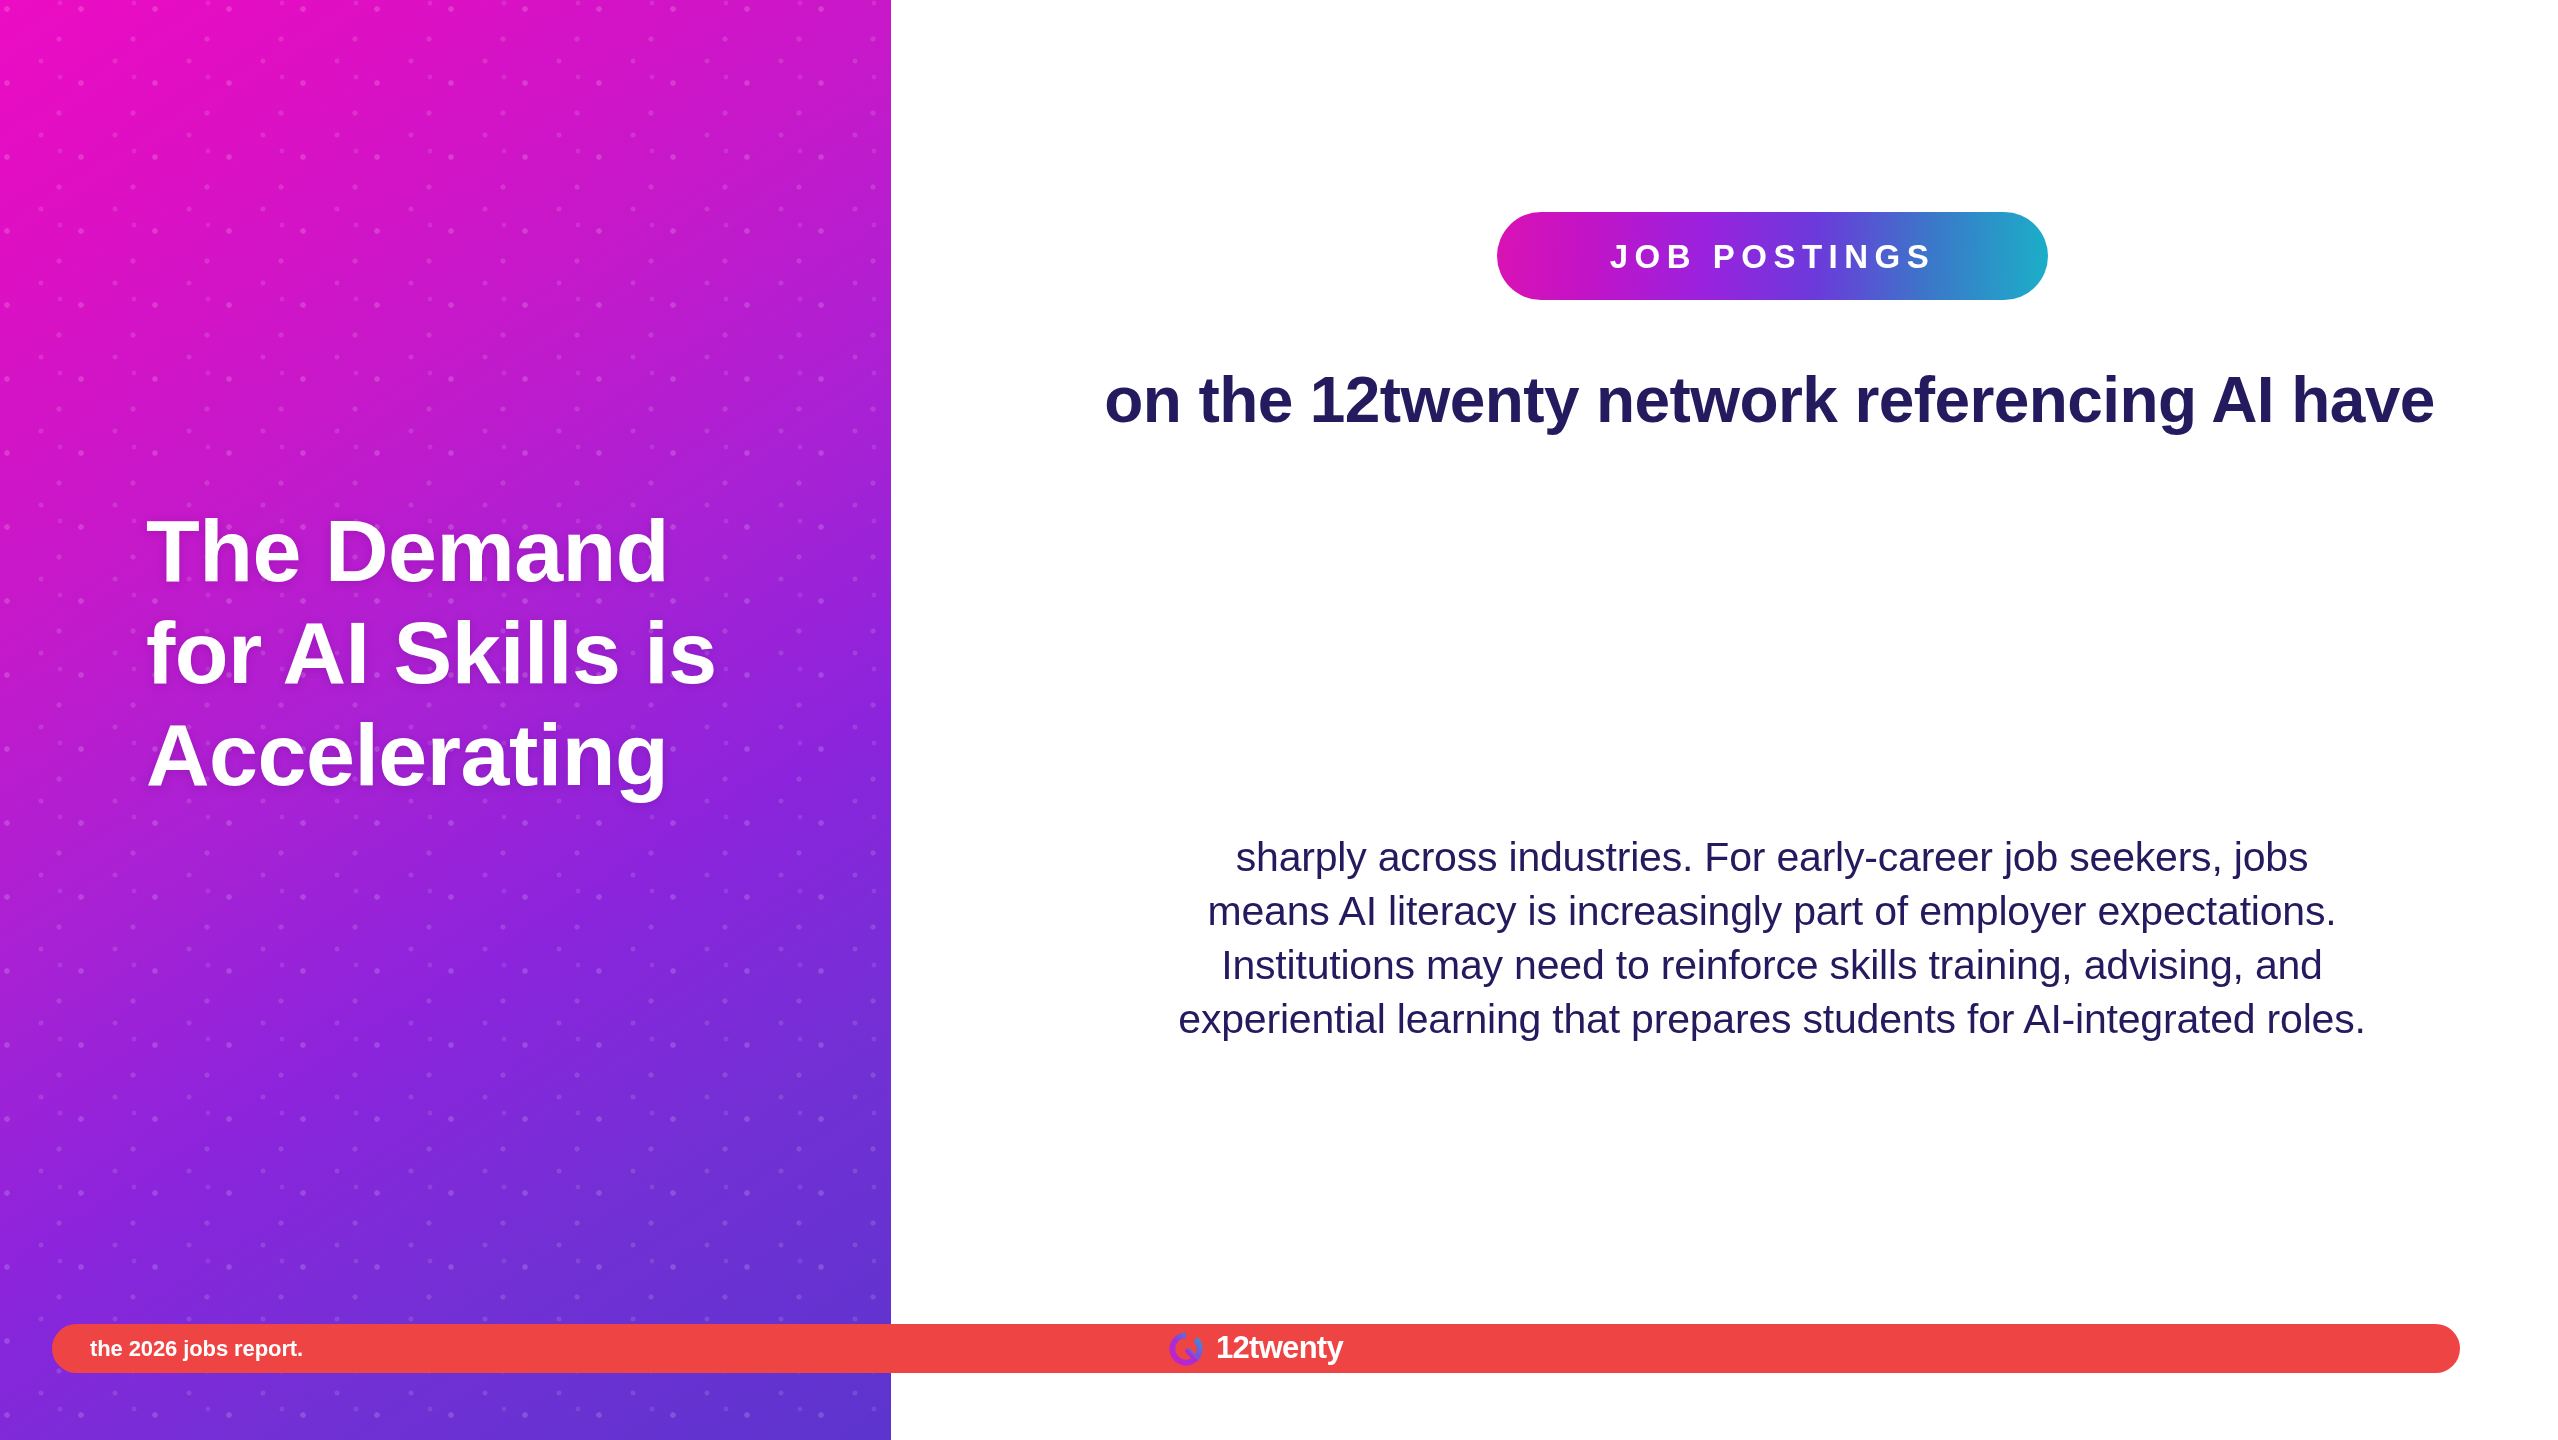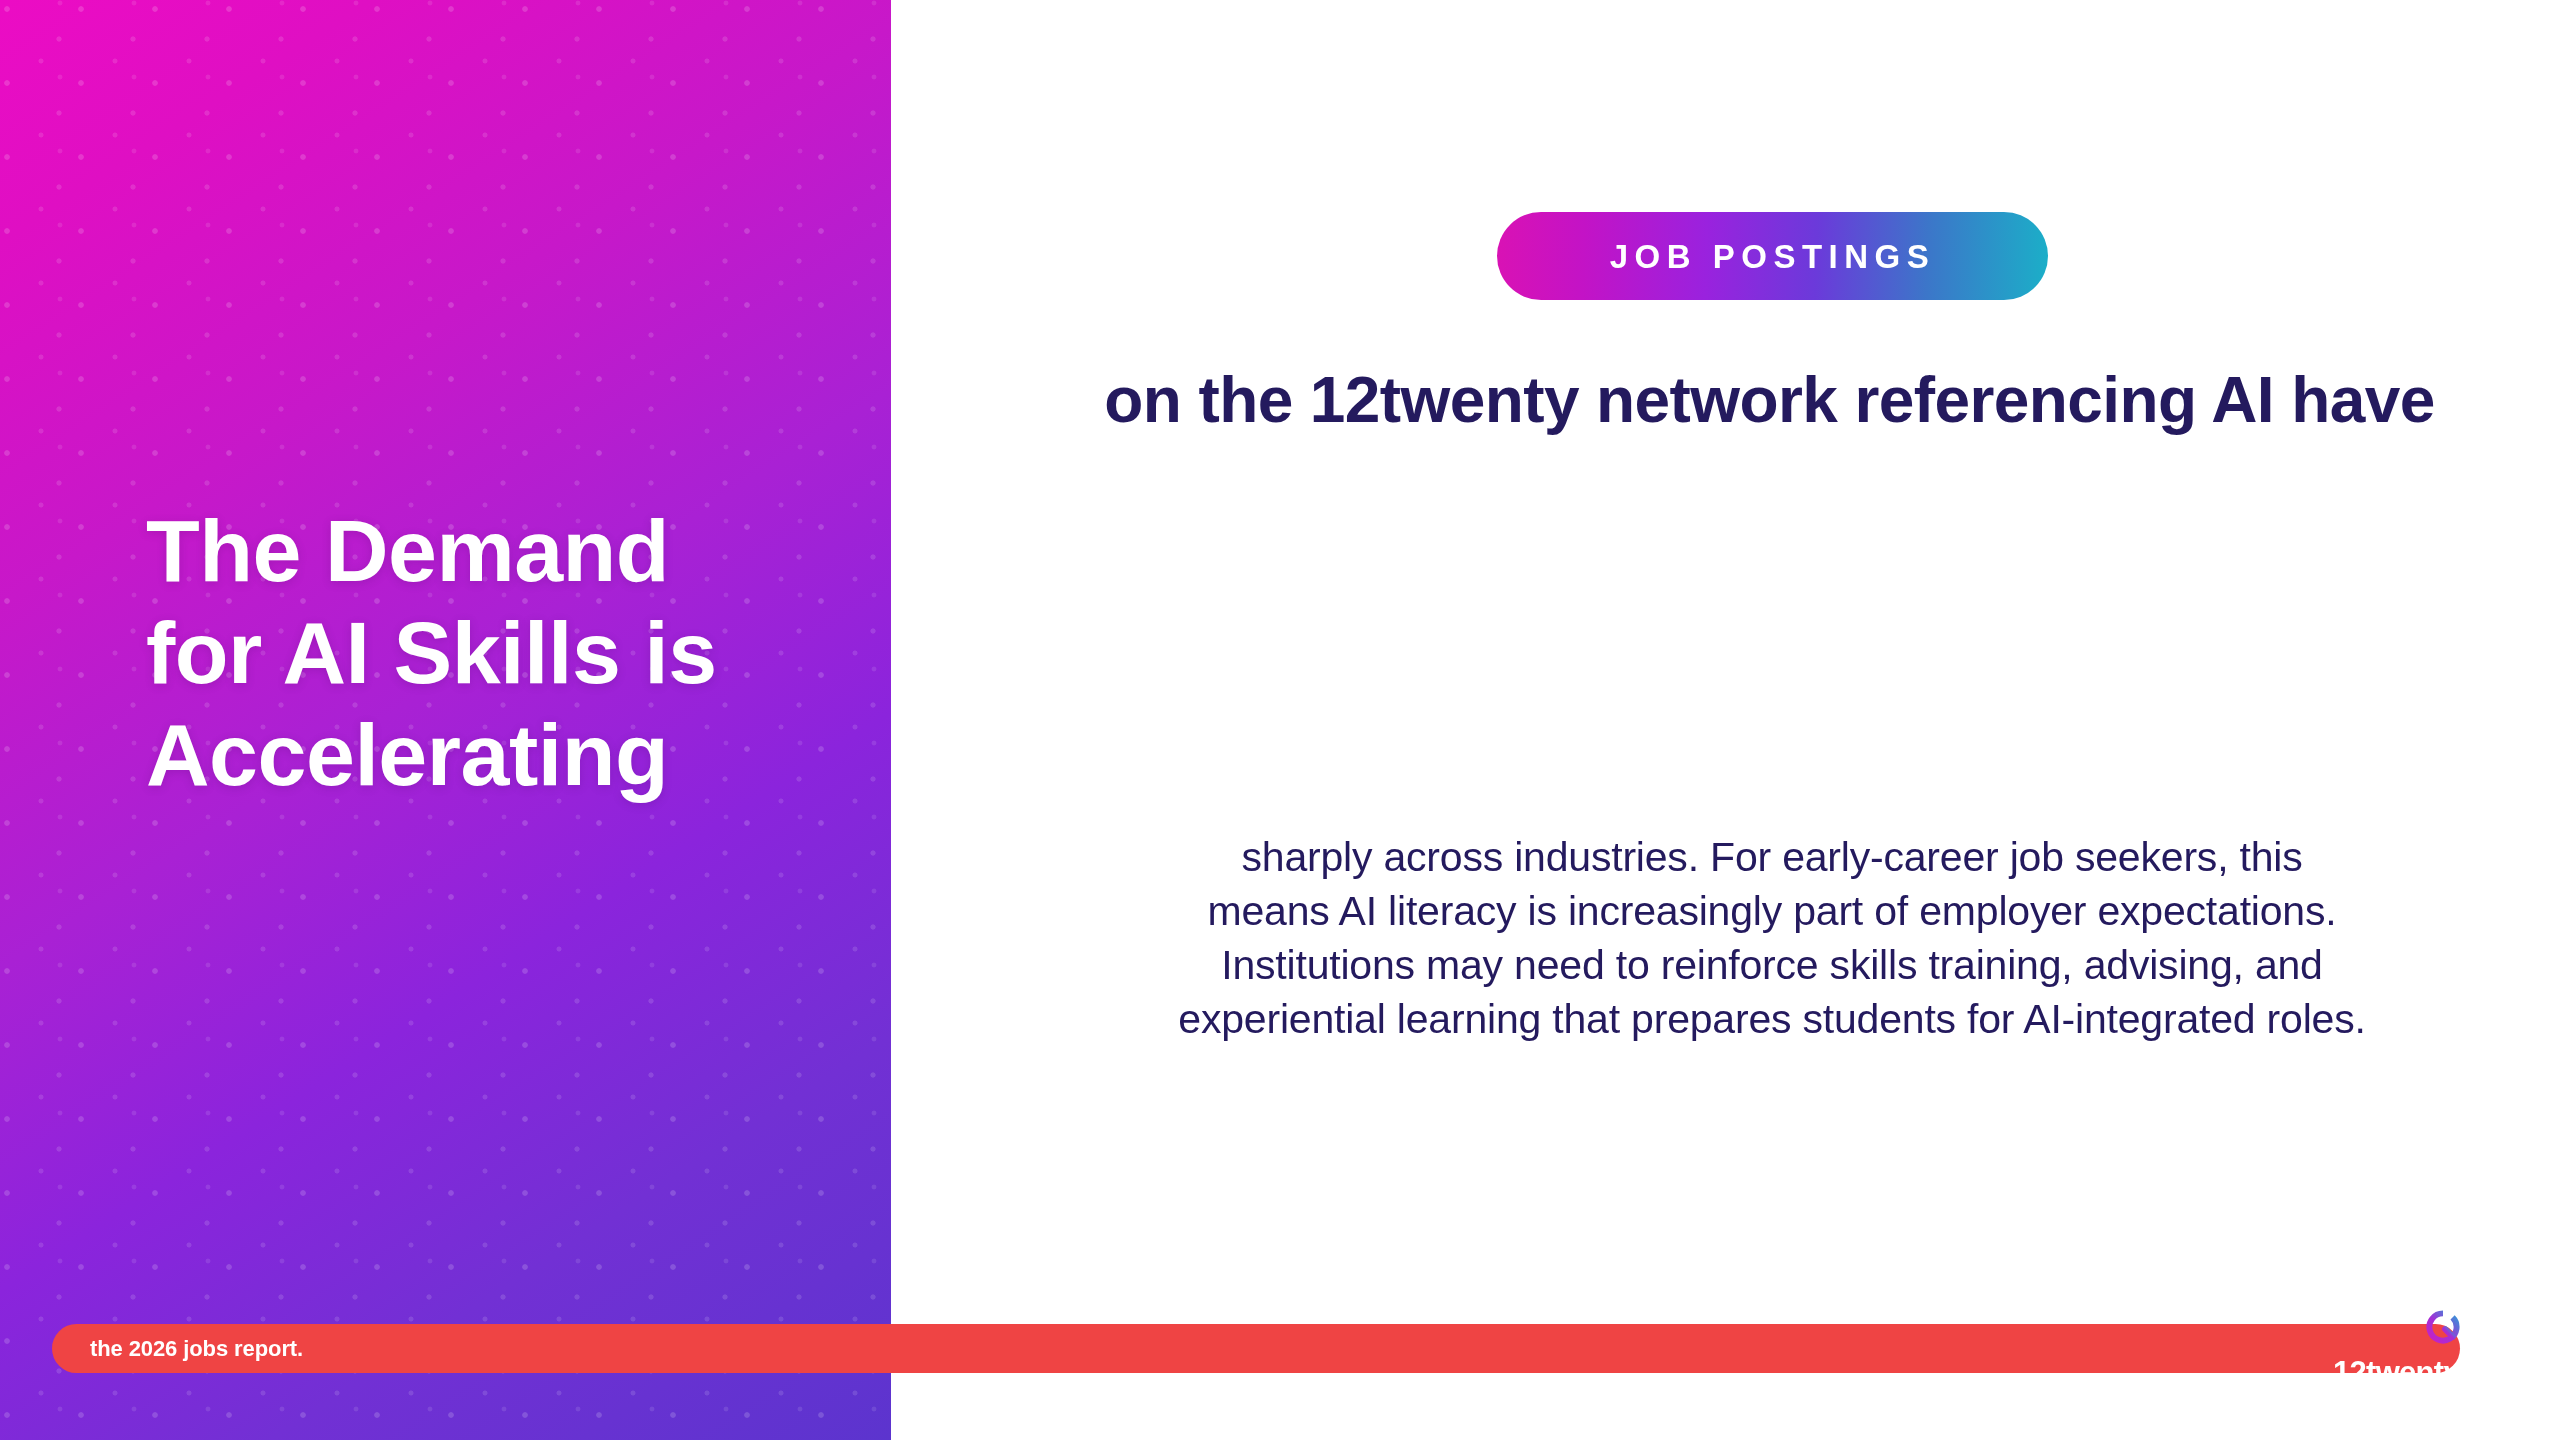--- a/index.html
+++ b/index.html
@@ -169,25 +169,24 @@
     left:38px;
     color:#ffffff;
     font-size:22px;
     font-weight:700;
     letter-spacing:-0.1px;
   }
   #footer-logo {
     position:absolute;
     left:0; right:0;
     display:flex;
-    align-items:flex-end;
+    align-items:flex-start;
     justify-content:center;
     gap:13px;
     pointer-events:none;
-    flex-direction:column;
   }
   #footer-logo-mark { width:34px; height:34px; display:block; }
   #footer-logo-text {
     color:#ffffff;
     font-size:31px;
     font-weight:700;
     letter-spacing:-0.7px;
     line-height:1;
   }
 </style>
@@ -206,21 +205,21 @@
   <div id="right-panel">
 
     <div id="eyebrow-pill">
       <span id="eyebrow-label">JOB POSTINGS</span>
     </div>
 
     <div id="headline-lead">on the 12twenty network referencing AI have</div>
 
     <div id="hero-word"><span>ACCELERATED</span></div>
 
-    <p id="body-copy"><span class="lead">sharply across industries.</span><span> For early-career job seekers, this means AI literacy is increasingly part of employer expectations. Institutions may need to reinforce skills training, advising, and experiential learning that prepares students for AI-integrated roles.</span></p>
+    <p id="body-copy"><span class="lead">sharply across industries.</span><span> For early-career job seekers, jobs means AI literacy is increasingly part of employer expectations. Institutions may need to reinforce skills training, advising, and experiential learning that prepares students for AI-integrated roles.</span></p>
 
   </div>
 
   <div id="footer-bar">
     <span id="footer-left-label">the 2026 jobs report.</span>
 
     <div id="footer-logo">
       <svg id="footer-logo-mark" viewBox="0 0 40 40">
         <defs>
           <linearGradient id="ringGrad" x1="0" y1="1" x2="1" y2="0">

